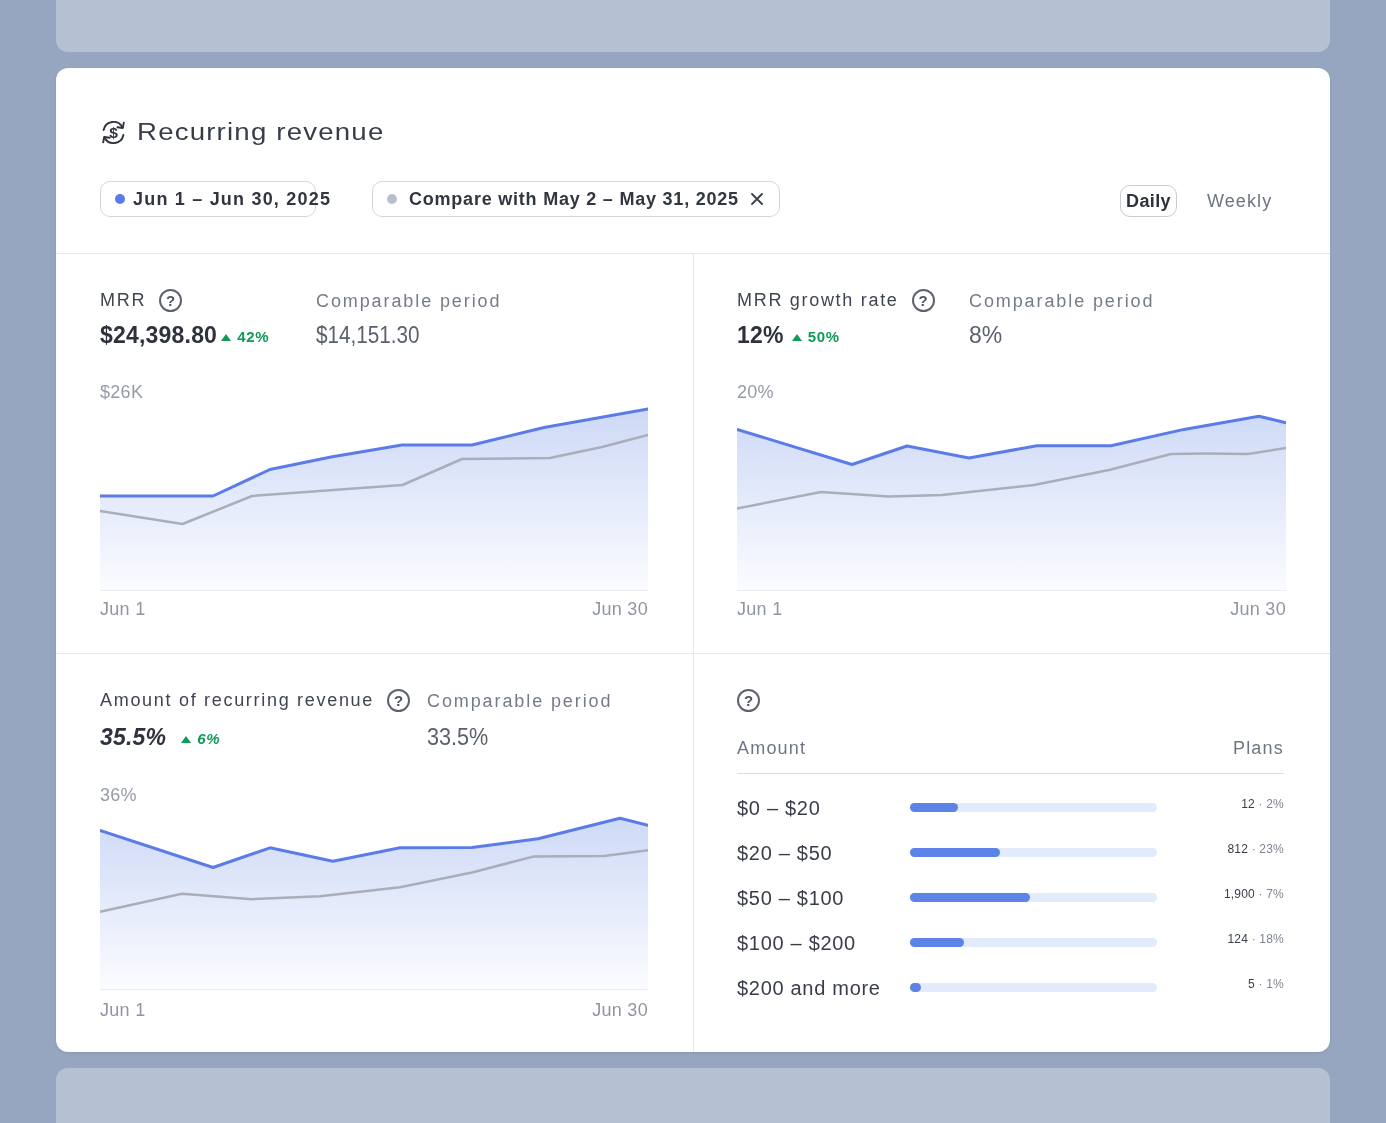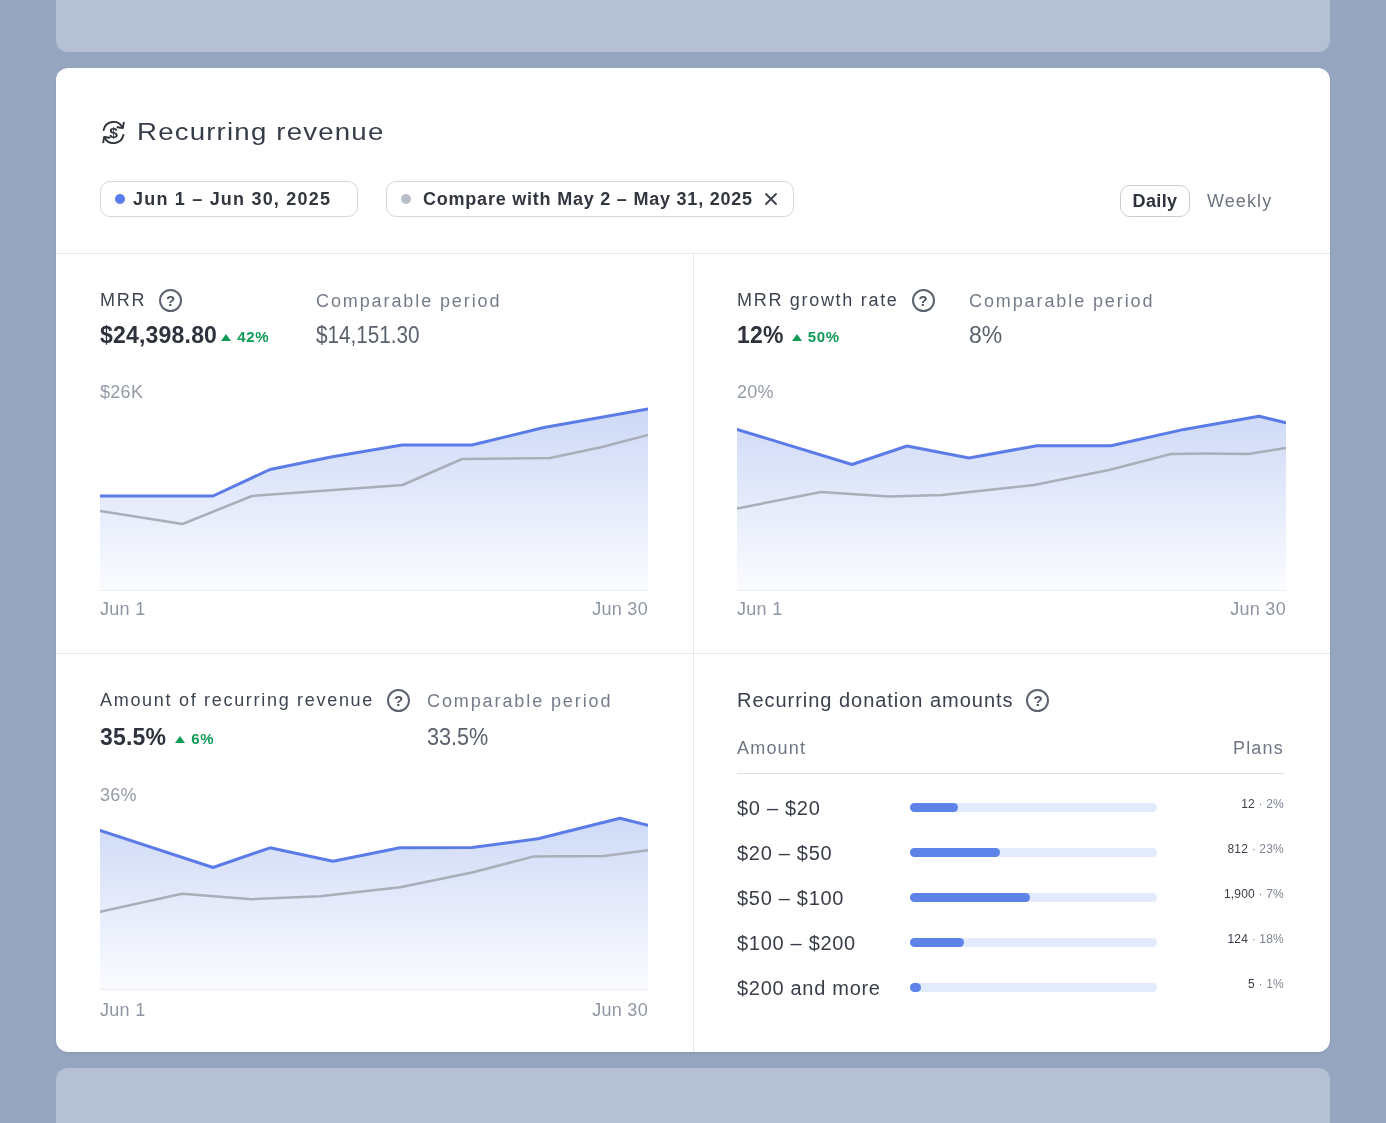--- a/index.html
+++ b/index.html
@@ -6,21 +6,21 @@
   html,body { width:1386px; height:1123px; background:#96a6c0; font-family:"Liberation Sans", sans-serif; position:relative; overflow:hidden; }
   .abs { position:absolute; }
   .strip { position:absolute; left:56px; width:1274px; background:#b5c1d3; }
   .card { position:absolute; left:56px; top:68px; width:1274px; height:984px; background:#ffffff; border-radius:12px; box-shadow:0 1px 3px rgba(16,24,40,.10); }
   .hdiv { position:absolute; left:56px; width:1274px; height:1px; background:#e5e8ed; }
   .vdiv { position:absolute; left:693px; top:253px; width:1px; height:799px; background:#e5e8ed; }
   .title { position:absolute; left:137px; top:119px; font-size:23px; line-height:26px; color:#363c48; letter-spacing:1px; transform:scaleX(1.2); transform-origin:left center; }
   .chip { position:absolute; top:181px; height:36px; background:#fff; border:1.4px solid #d4d7de; border-radius:10px; display:flex; align-items:center; }
   .dot { width:10px; height:10px; border-radius:50%; flex:0 0 auto; }
   .chiptext { font-size:18px; font-weight:600; color:#32363f; white-space:nowrap; }
-  .btn-daily { position:absolute; left:1120px; top:185px; width:70px; height:32px; border:1.4px solid #c8ccd5; border-radius:10px; display:flex; align-items:center; justify-content:center; font-size:18px; font-weight:600; color:#2e323c; background:#fff; letter-spacing:0.4px; }
+  .btn-daily { position:absolute; left:1120px; top:185px; width:57px; height:32px; border:1.4px solid #c8ccd5; border-radius:10px; display:flex; align-items:center; justify-content:center; font-size:18px; font-weight:600; color:#2e323c; background:#fff; letter-spacing:0.4px; }
   .weekly { position:absolute; left:1207px; top:185px; height:32px; line-height:32px; font-size:18px; font-weight:500; color:#6e7480; letter-spacing:1.1px; }
   .seclabel { font-size:18px; color:#3f4550; letter-spacing:1.7px; white-space:nowrap;text-align:right; }
   .seclabel-grey { position:absolute; font-size:18px; color:#757c89; letter-spacing:1.9px; white-space:nowrap; }
   .qcircle { width:23px; height:23px; border-radius:50%; border:2px solid #5d636e; color:#4f545e; font-size:15px; font-weight:700; display:flex; align-items:center; justify-content:center; flex:0 0 auto; }
   .bigval { font-size:23px; font-weight:700; color:#2e323c; letter-spacing:0.2px; white-space:nowrap; }
   .greyval { position:absolute; font-size:23px; font-weight:400; color:#5a616d; white-space:nowrap; transform-origin:left center; }
   .delta { display:flex; align-items:center; }
   .tri { width:0; height:0; border-left:5px solid transparent; border-right:5px solid transparent; border-bottom:7px solid #0f9b56; margin-top:4px; }
   .deltatext { font-size:15px; font-weight:700; color:#0f9b56; margin-left:6px; letter-spacing:0.7px; margin-top:2px; }
   .axis-max { position:absolute; font-size:18px; color:#949ba8; letter-spacing:0.3px; }
@@ -45,25 +45,25 @@
 
   <svg class="abs" style="left:100px; top:119px;" width="27" height="27" viewBox="0 0 27 27" fill="none">
     <path d="M3.6 11.0 A 10.1 10.1 0 0 1 22.4 8.3" stroke="#2f333c" stroke-width="1.9" stroke-linecap="round"></path>
     <path d="M23.8 3.6 L22.8 9.0 L17.4 8.2" stroke="#2f333c" stroke-width="1.9" stroke-linecap="round" stroke-linejoin="round" fill="none"></path>
     <path d="M23.4 16.0 A 10.1 10.1 0 0 1 4.6 18.7" stroke="#2f333c" stroke-width="1.9" stroke-linecap="round"></path>
     <path d="M3.2 23.4 L4.2 18.0 L9.6 18.8" stroke="#2f333c" stroke-width="1.9" stroke-linecap="round" stroke-linejoin="round" fill="none"></path>
     <text x="13.5" y="19.1" text-anchor="middle" font-family="Liberation Sans" font-size="15.5" font-weight="700" fill="#2f333c">$</text>
   </svg>
   <div class="title">Recurring revenue</div>
 
-  <div class="chip" style="left:100px; width:258px; padding-left:14px;">
+  <div class="chip" style="left:100px; width:216px; padding-left:14px;">
     <span class="dot" style="background:#5a7ce8;"></span>
     <span class="chiptext" style="margin-left:8px; letter-spacing:1.2px;">Jun 1 – Jun 30, 2025</span>
   </div>
-  <div class="chip" style="left:386px; width:408px; padding-left:14px;">
+  <div class="chip" style="left:372px; width:408px; padding-left:14px;">
     <span class="dot" style="background:#b9bfca;"></span>
     <span class="chiptext" style="margin-left:12px; letter-spacing:0.78px;">Compare with May 2 – May 31, 2025</span>
     <svg style="margin-left:10px;" width="16" height="16" viewBox="0 0 16 16">
       <path d="M3 3 L13 13 M13 3 L3 13" stroke="#3e434d" stroke-width="1.9" stroke-linecap="round"></path>
     </svg>
   </div>
   <div class="btn-daily">Daily</div>
   <div class="weekly">Weekly</div>
 
   <div class="labelrow" style="left:100px; top:289px;">
@@ -122,21 +122,21 @@
     <line x1="0" y1="185.5" x2="549" y2="185.5" stroke="#e9ecf1" stroke-width="1"></line>
   </svg>
   <div class="axis-x" style="left:737px; top:599px;">Jun 1</div>
   <div class="axis-x" style="right:100px; top:599px;">Jun 30</div>
 
   <div class="labelrow" style="left:100px; top:689px;">
     <span class="seclabel">Amount of recurring revenue</span>
     <span class="qcircle">?</span>
   </div>
   <div class="seclabel-grey" style="left:427px; top:691px;">Comparable period</div>
-  <div class="valrow" style="left:100px; top:724px; gap:9px;">
+  <div class="valrow" style="left:100px; top:724px; gap:15px;font-style:italic;">
     <span class="bigval">35.5%</span>
     <span class="delta">
       <span class="tri"></span>
       <span class="deltatext">6%</span>
     </span>
   </div>
   <div class="greyval" style="left:427px; top:724px; transform:scaleX(0.94);">33.5%</div>
   <div class="axis-max" style="left:100px; top:785px;">36%</div>
   <svg class="abs" style="left:100px; top:810px;" width="548" height="180" viewBox="0 0 548 180" fill="none">
     <defs>
@@ -147,21 +147,20 @@
     </defs>
     <path d="M0,20.5 L113,57.5 L170,37.8 L233,51.3 L300,37.8 L372,37.4 L438,28.7 L520,8.2 L548,15.2 L548,180 L0,180 Z" fill="url(#g3)"></path>
     <path d="M0,101.9 L82,83.8 L152,89.2 L220,86.3 L300,77.3 L372,62.5 L434,46.4 L504,46 L548,40.2" stroke="#a9aeb9" stroke-width="2.5" stroke-linejoin="round" stroke-linecap="round"></path>
     <path d="M0,20.5 L113,57.5 L170,37.8 L233,51.3 L300,37.8 L372,37.4 L438,28.7 L520,8.2 L548,15.2" stroke="#5b7ce8" stroke-width="3" stroke-linejoin="round" stroke-linecap="round"></path>
     <line x1="0" y1="179.5" x2="548" y2="179.5" stroke="#e9ecf1" stroke-width="1"></line>
   </svg>
   <div class="axis-x" style="left:100px; top:1000px;">Jun 1</div>
   <div class="axis-x" style="right:738px; top:1000px;">Jun 30</div>
 
   <div class="labelrow" style="left:737px; top:689px;">
-    <span style="font-size:20px; color:#3a404c; letter-spacing:0.97px; white-space:nowrap;">Recurring donation amounts</span>
     <span class="qcircle">?</span>
   </div>
   <div class="t-head" style="left:737px;">Amount</div>
   <div class="t-head" style="right:102px;">Plans</div>
   <div class="hdiv" style="left:737px; top:773px; width:547px; background:#dcdee4;"></div>
 
   <div class="t-row-label" style="top:797px;">$0 – $20</div>
   <div class="bar" style="top:803px;">
     <span class="fill" style="width:48px;"></span>
   </div>

